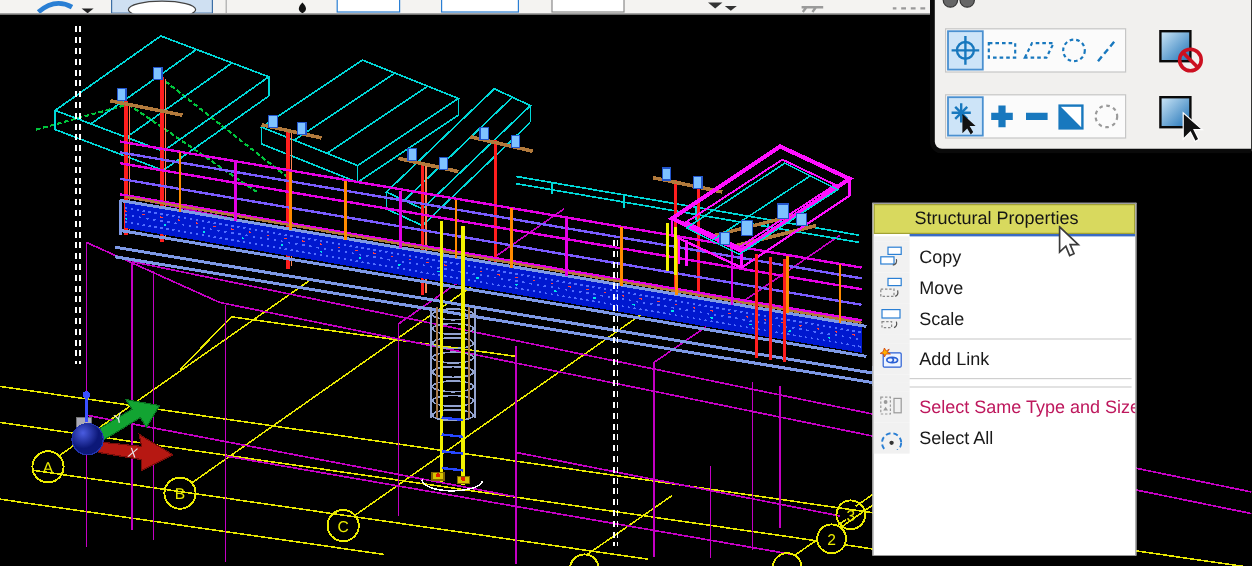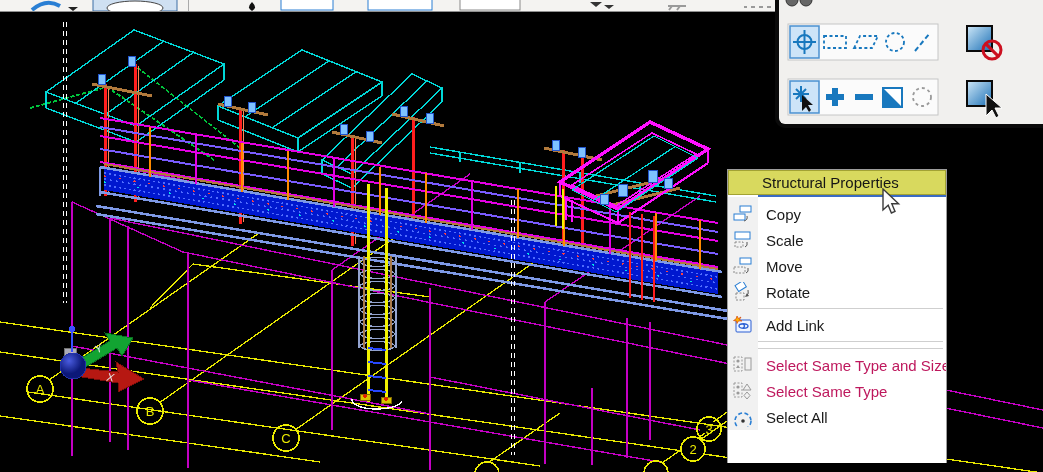--- a/index.html
+++ b/index.html
@@ -425,47 +425,36 @@
       <rect x="7" y="2" width="11" height="6" stroke="#2a7fd4" fill="#fff"></rect>
       <rect x="1" y="10" width="11" height="6" stroke="#2a7fd4" fill="#fff"></rect>
       <path d="M14,12 q1,4 -3,5" stroke="#555" fill="none"></path>
           </svg>
         </div>
     <div class="lbl">Copy</div>
   </div>
   <div class="row">
     <div class="gutter">
           <svg width="20" height="20">
-      <rect x="2" y="2" width="15" height="7" stroke="#2a7fd4" fill="#fff"></rect>
-      <rect x="2" y="12" width="8" height="5" stroke="#888" fill="none" stroke-dasharray="2,1.5"></rect>
-      <path d="M14,12 q1,4 -2,5" stroke="#555" fill="none"></path>
-          </svg>
-        </div>
-    <div class="lbl">Scale</div>
-  </div>
-  <div class="row">
-    <div class="gutter">
-          <svg width="20" height="20">
       <rect x="7" y="2" width="11" height="6" stroke="#2a7fd4" fill="#fff"></rect>
       <rect x="1" y="11" width="11" height="6" stroke="#888" fill="none" stroke-dasharray="2,1.5"></rect>
       <path d="M15,12 q1,4 -2,5" stroke="#555" fill="none"></path>
           </svg>
         </div>
     <div class="lbl">Move</div>
   </div>
   <div class="row">
     <div class="gutter">
           <svg width="20" height="20">
-      <rect x="3" y="1" width="9" height="7" transform="rotate(-32 7 4)" stroke="#2a7fd4" fill="#fff"></rect>
-      <rect x="3" y="11" width="8" height="7" stroke="#888" fill="none" stroke-dasharray="2,1.5"></rect>
-      <path d="M15,8 a5,5 0 0 1 -2,6" stroke="#555" fill="none"></path>
-            <polygon points="12,15 16,14 14,11" fill="#555"></polygon>
+      <rect x="2" y="2" width="15" height="7" stroke="#2a7fd4" fill="#fff"></rect>
+      <rect x="2" y="12" width="8" height="5" stroke="#888" fill="none" stroke-dasharray="2,1.5"></rect>
+      <path d="M14,12 q1,4 -2,5" stroke="#555" fill="none"></path>
           </svg>
         </div>
-    <div class="lbl">Rotate</div>
+    <div class="lbl">Scale</div>
   </div>
 
   <div class="sep">
         <div class="g"></div>
         <div class="ln"></div>
       </div>
 
   <div class="row">
     <div class="gutter">
           <svg width="20" height="20">
@@ -492,32 +481,20 @@
     <div class="gutter">
           <svg width="20" height="20">
       <rect x="1" y="2" width="8" height="14" stroke="#9a9a9a" fill="none" stroke-dasharray="2,1.5"></rect>
       <circle cx="5" cy="6" r="1.6" fill="#9a9a9a"></circle>
             <polygon points="5,10 7,13 3,13" fill="#9a9a9a"></polygon>
       <rect x="12" y="3" width="6" height="12" stroke="#9a9a9a" fill="none"></rect>
           </svg>
         </div>
     <div class="lbl">Select Same Type and Size</div>
   </div>
-  <div class="row disabled">
-    <div class="gutter">
-          <svg width="20" height="20">
-      <rect x="1" y="2" width="8" height="14" stroke="#9a9a9a" fill="none" stroke-dasharray="2,1.5"></rect>
-      <circle cx="5" cy="6" r="1.6" fill="#9a9a9a"></circle>
-            <circle cx="5" cy="12" r="1.6" fill="#9a9a9a"></circle>
-      <polygon points="14,3 18,9 10,9" stroke="#9a9a9a" fill="none"></polygon>
-      <polygon points="14,11 17,14.5 14,18 11,14.5" stroke="#9a9a9a" fill="none"></polygon>
-          </svg>
-        </div>
-    <div class="lbl">Select Same Type</div>
-  </div>
   <div class="row">
     <div class="gutter">
           <svg width="20" height="20">
       <circle cx="10" cy="14" r="8" stroke="#2a7fd4" stroke-width="1.6" fill="none" stroke-dasharray="4,2.5"></circle>
       <circle cx="10" cy="14" r="1.8" fill="#333"></circle>
           </svg>
         </div>
     <div class="lbl">Select All</div>
   </div>
 </div>

